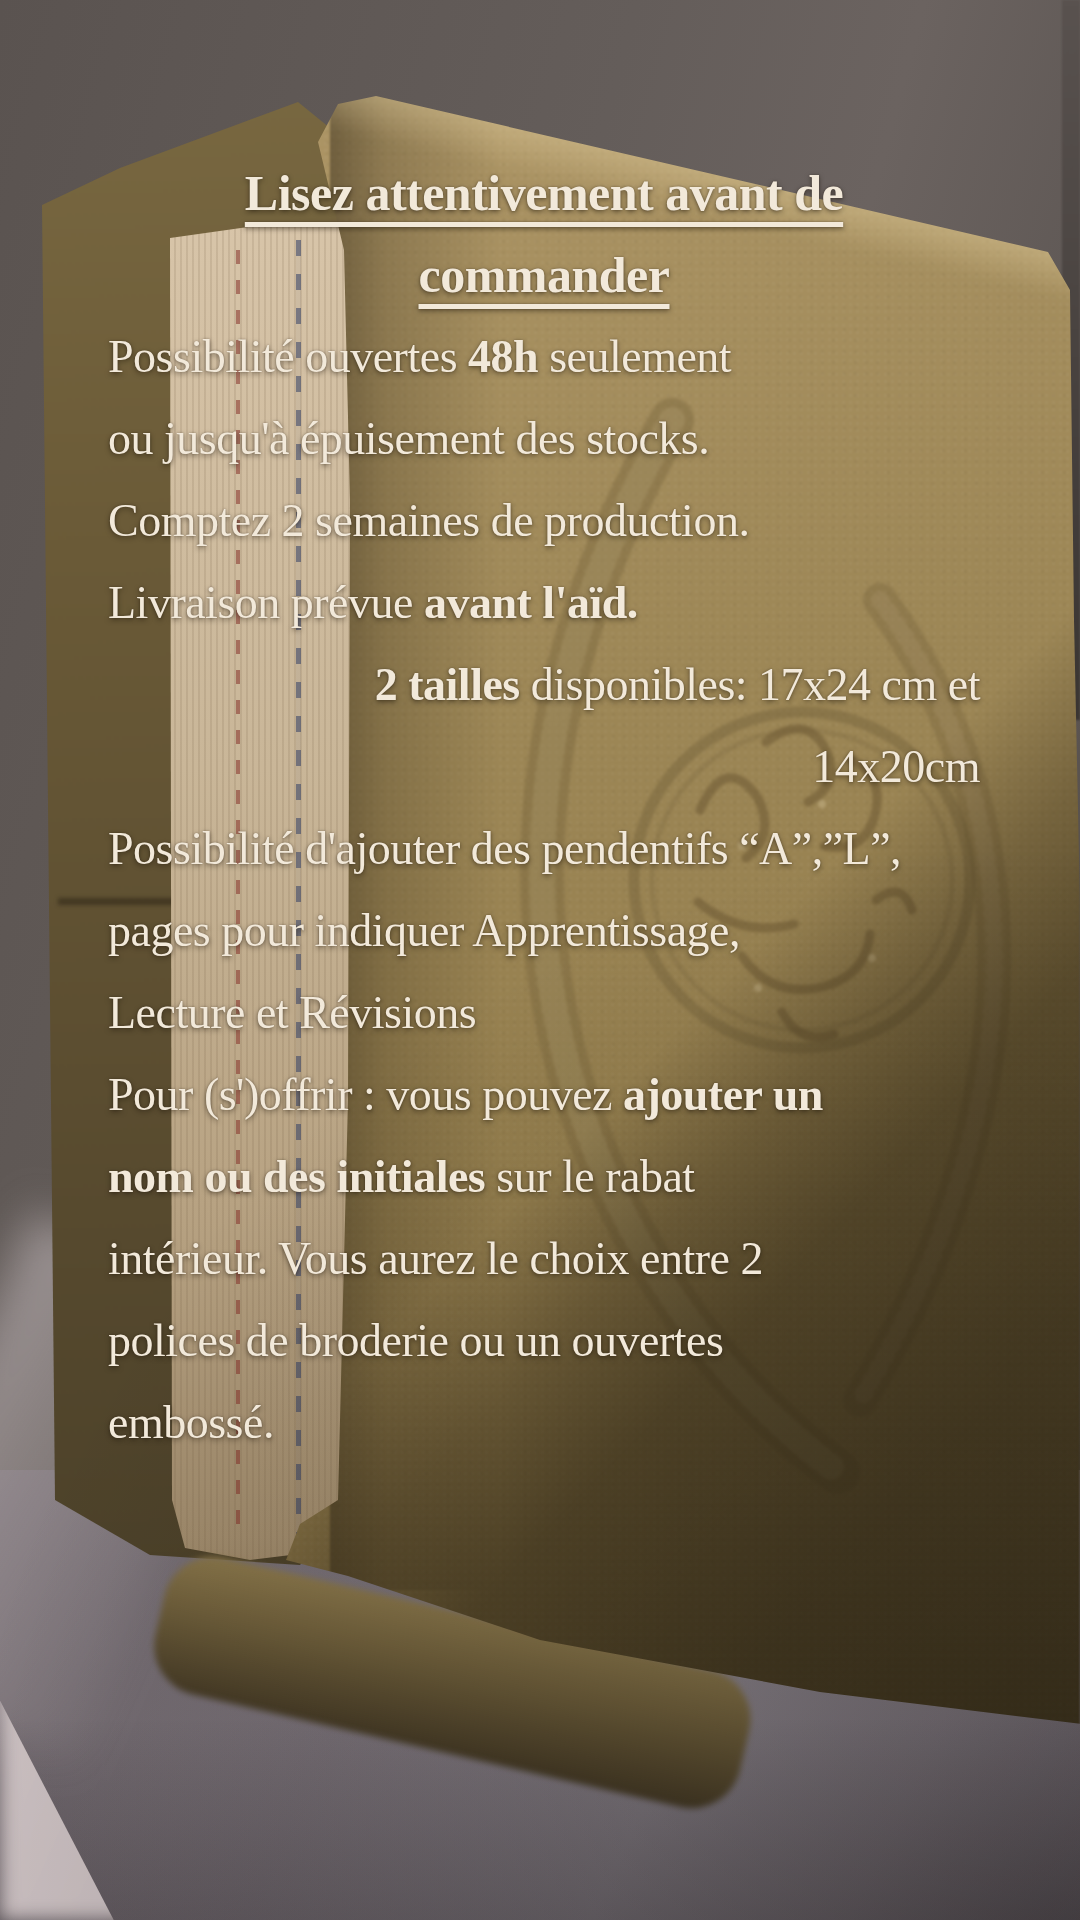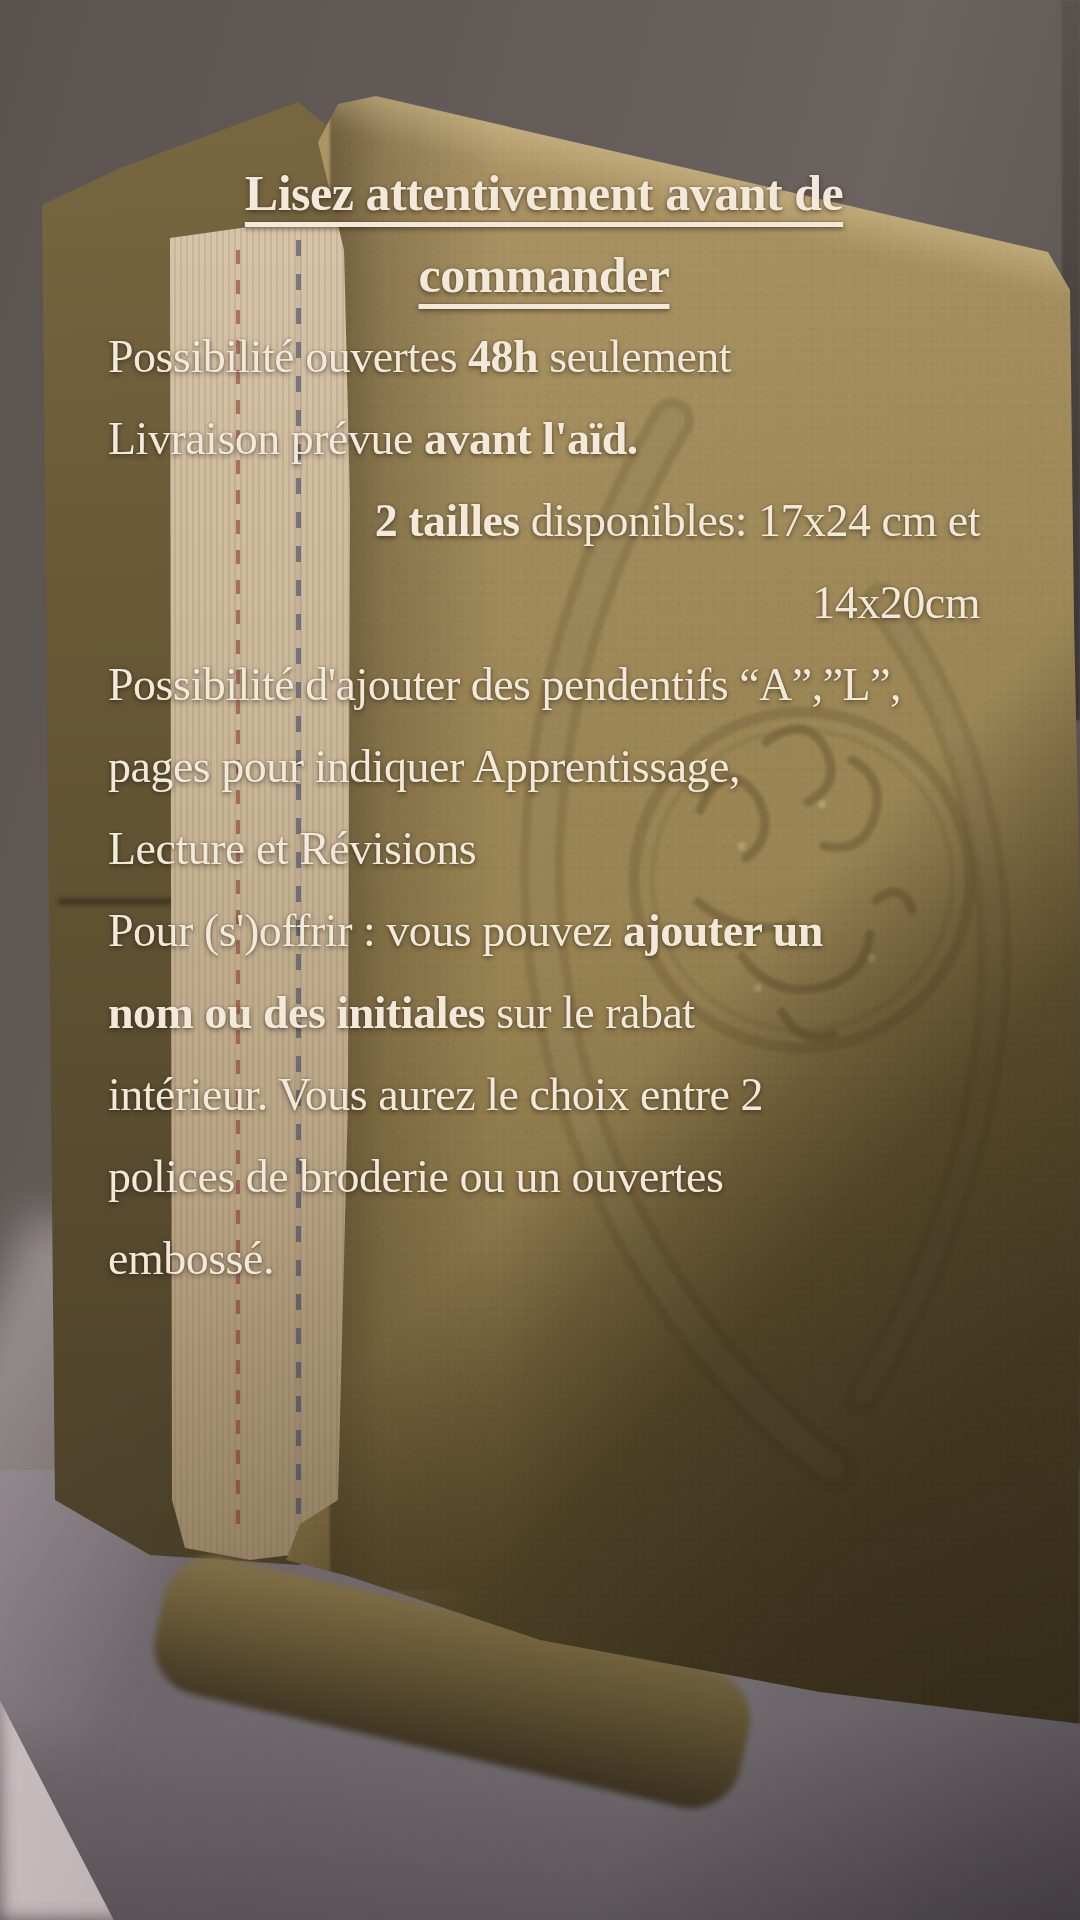--- a/index.html
+++ b/index.html
@@ -126,20 +126,24 @@
   <div class="corner-light"></div>
   <div class="vignette"></div>
 
   <div class="text-overlay">
     <h1 class="title">
       <span class="t-line">Lisez attentivement avant de</span>
       <span class="t-line">commander</span>
     </h1>
     <p class="m0">
         <span class="ln"><span>Possibilité ouvertes </span><span class="b">48h</span><span> seulement</span></span>
+        <span class="ln"><span>ou jusqu'à épuisement des stocks.</span></span>
+      </p>
+    <p class="m93">
+        <span class="ln"><span>Comptez 2 semaines de production.</span></span>
       </p>
     <p class="m48">
         <span class="ln"><span>Livraison prévue </span><span class="b">avant l'aïd.</span></span>
       </p>
     <p class="m52">
         <span class="ln"><span class="b">2 tailles</span><span> disponibles: 17x24 cm et</span></span>
         <span class="ln"><span>14x20cm</span></span>
       </p>
     <p class="m50">
         <span class="ln"><span>Possibilité d'ajouter des pendentifs “A”,”L”,</span></span>

